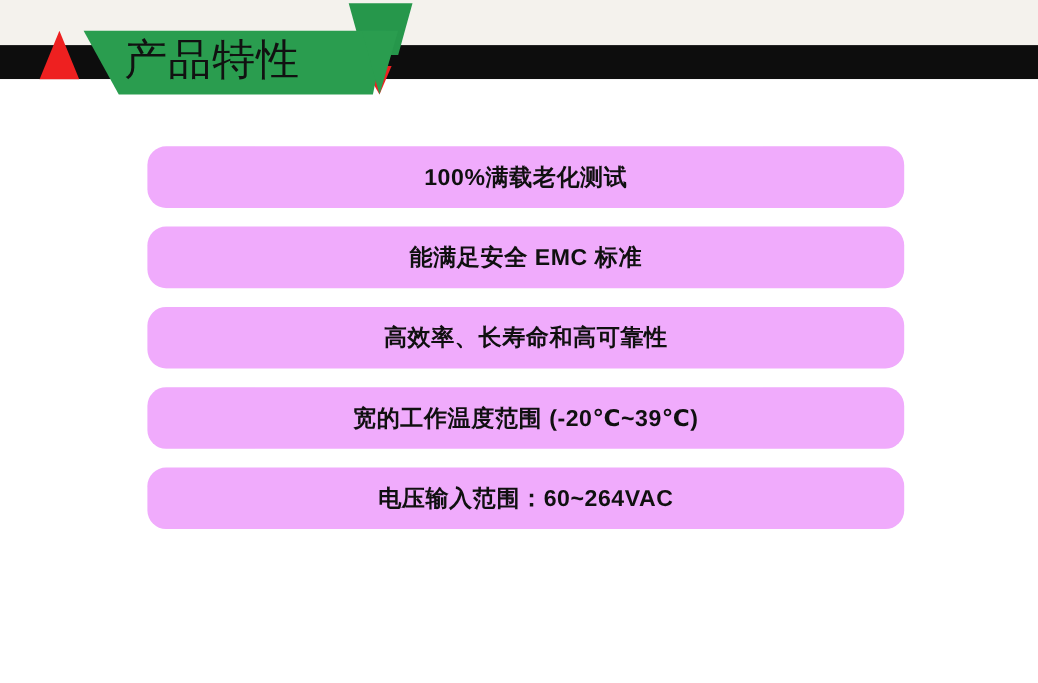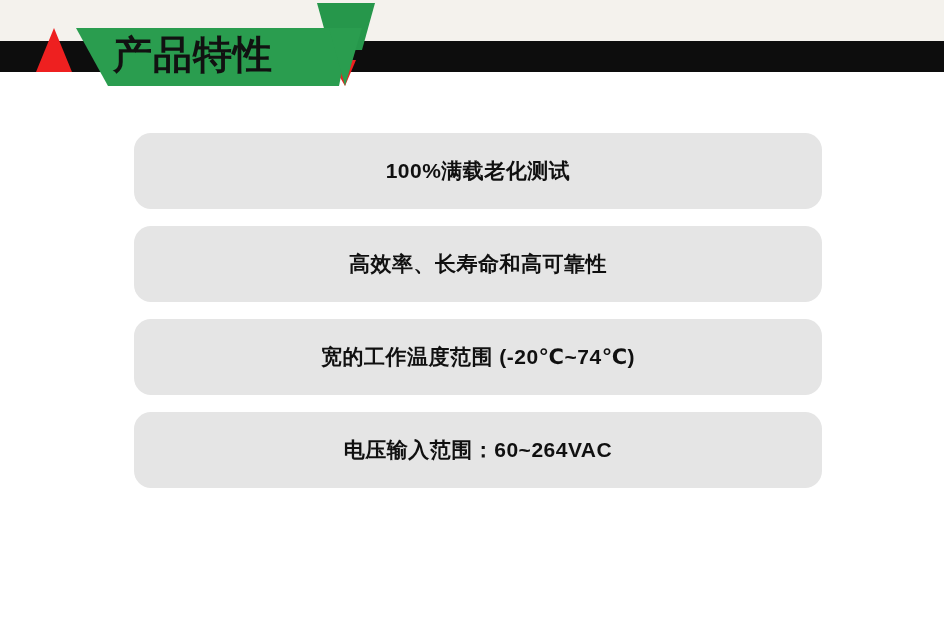--- a/index.html
+++ b/index.html
@@ -55,38 +55,38 @@
     top: 0;
     width: 944px;
     height: 110px;
   }
 
   .banner-title {
     position: absolute;
     left: 113px;
     top: 31px;
     font-size: 39px;
-    font-weight: bold;
+    font-weight: normal;
     color: #111111;
     letter-spacing: 1px;
     line-height: 48px;
     white-space: nowrap;
   }
 
   
   .features {
     position: absolute;
     left: 134px;
     top: 133px;
     width: 688px;
   }
   .feature-row {
     width: 688px;
-    height: 76px;
-    background: #e5e5e5;
+    height: 56px;
+    background: #f0abfc;
     border-radius: 17px;
     margin-bottom: 17px;
     display: flex;
     align-items: center;
     justify-content: center;
     box-sizing: border-box;
   }
   .feature-text {
     font-size: 21px;
     font-weight: bold;
@@ -120,27 +120,30 @@
 
   <div class="banner-title">产品特性</div>
 </div>
 
 <div class="features">
 
   <div class="feature-row">
     <span class="feature-text">100%满载老化测试</span>
   </div>
 
+  <div class="feature-row">
+    <span class="feature-text">能满足安全 EMC 标准</span>
+  </div>
 
   <div class="feature-row">
     <span class="feature-text">高效率、长寿命和高可靠性</span>
   </div>
 
   <div class="feature-row">
-    <span class="feature-text">宽的工作温度范围 (-20℃~74℃)</span>
+    <span class="feature-text">宽的工作温度范围 (-20℃~39℃)</span>
   </div>
 
   <div class="feature-row">
     <span class="feature-text">电压输入范围：60~264VAC</span>
   </div>
 
 
 </div>
 
 </body></html>

